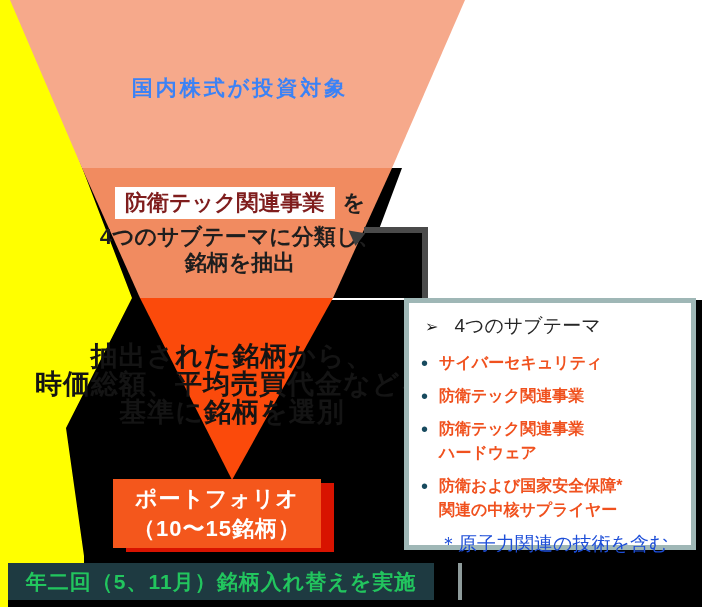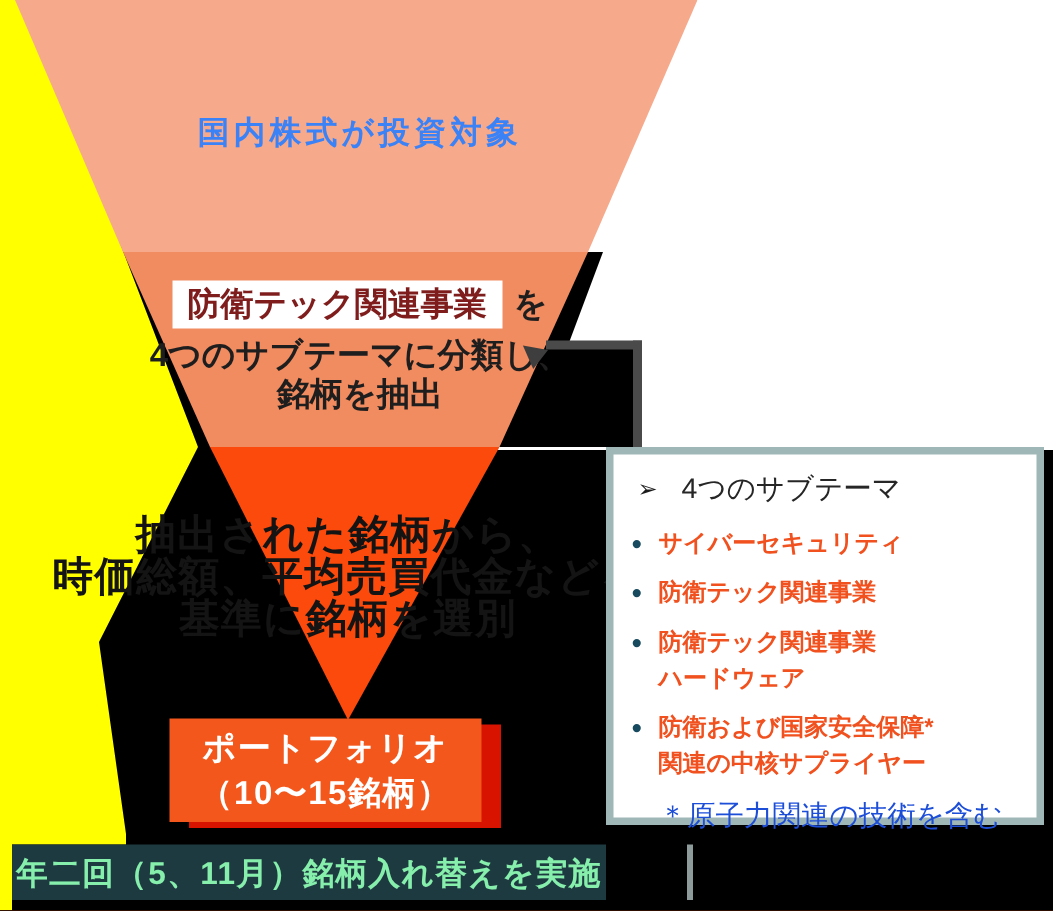--- a/index.html
+++ b/index.html
@@ -49,22 +49,22 @@
               border:5px solid #9FB7B6;box-sizing:border-box;padding:8px 8px 0 10px;}
   .themes-header{display:flex;align-items:center;gap:16px;color:#262626;font-size:19px;
                  margin:2px 0 12px 6px;}
   .themes-header .arrow-glyph{font-size:16px;color:#1b1b1b;}
   .theme-item{display:flex;margin:0 0 9px 2px;}
   .theme-item .dot{width:18px;color:#174A5E;font-size:20px;line-height:24px;flex:none;}
   .theme-item .t{color:#F0511E;font-weight:bold;font-size:16px;line-height:24px;white-space:pre-line;}
   .themes-note{margin:2px 0 0 20px;color:#1d4ed8;font-size:19px;}
 
   
-  .bottom-bar{left:8px;top:563px;width:396px;height:37px;background:#1E3A41;display:flex;
-              align-items:center;justify-content:center;color:#86efac;font-weight:bold;font-size:21px;
+  .bottom-bar{left:8px;top:563px;width:426px;height:37px;background:#1E3A41;display:flex;
+              align-items:center;justify-content:center;color:#22c55e;font-weight:bold;font-size:21px;
               letter-spacing:1px;text-align:center;}
   .bar-edge{left:458px;top:563px;width:4px;height:37px;background:#8E9B9B;}
 </style>
 </head>
 <body>
 
 <div class="canvas">
 
   <div class="abs white-zone"></div>
   <div class="abs black-wedge-a"></div>

